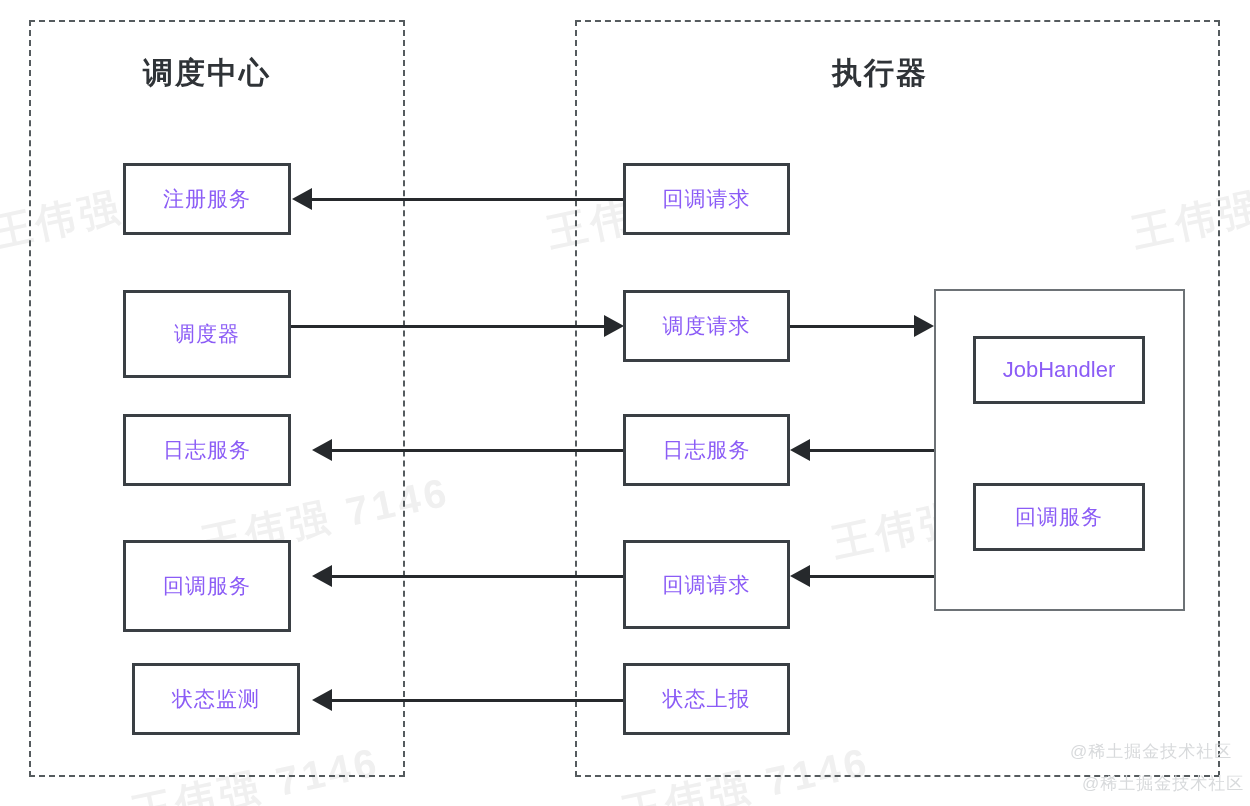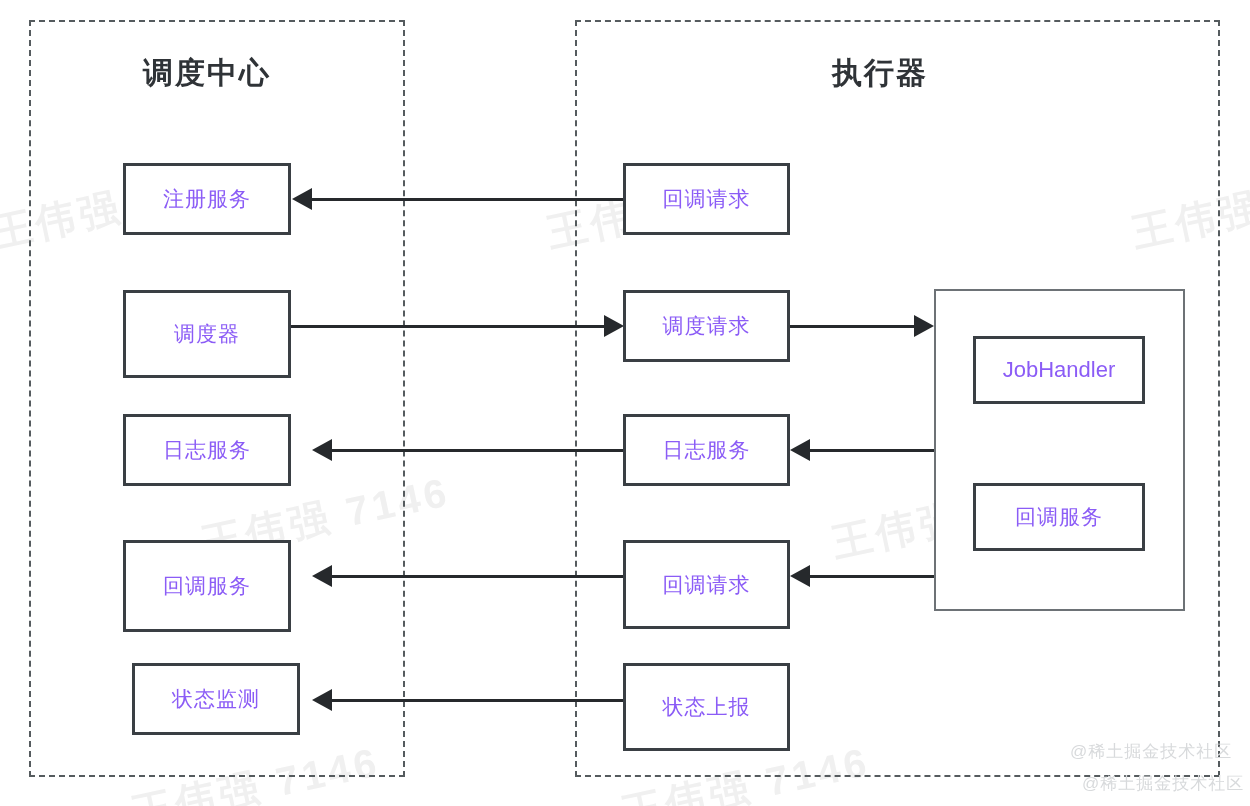--- a/index.html
+++ b/index.html
@@ -148,21 +148,21 @@
   <div class="node" style="left:123px; top:163px; width:168px; height:72px;">注册服务</div>
   <div class="node" style="left:123px; top:290px; width:168px; height:88px;">调度器</div>
   <div class="node" style="left:123px; top:414px; width:168px; height:72px;">日志服务</div>
   <div class="node" style="left:123px; top:540px; width:168px; height:92px;">回调服务</div>
   <div class="node" style="left:132px; top:663px; width:168px; height:72px;">状态监测</div>
 
   <div class="node" style="left:623px; top:163px; width:167px; height:72px;">回调请求</div>
   <div class="node" style="left:623px; top:290px; width:167px; height:72px;">调度请求</div>
   <div class="node" style="left:623px; top:414px; width:167px; height:72px;">日志服务</div>
   <div class="node" style="left:623px; top:540px; width:167px; height:89px;">回调请求</div>
-  <div class="node" style="left:623px; top:663px; width:167px; height:88px;">状态上报</div>
+  <div class="node" style="left:623px; top:663px; width:167px; height:72px;">状态上报</div>
 
   <div class="node latin" style="left:973px; top:336px; width:172px; height:68px;">JobHandler</div>
   <div class="node" style="left:973px; top:483px; width:172px; height:68px;">回调服务</div>
 
   <div class="wm-corner" style="left:1070px; top:740px;">@稀土掘金技术社区</div>
   <div class="wm-corner" style="left:1082px; top:772px;">@稀土掘金技术社区</div>
 
 </div>
 
 </body></html>

